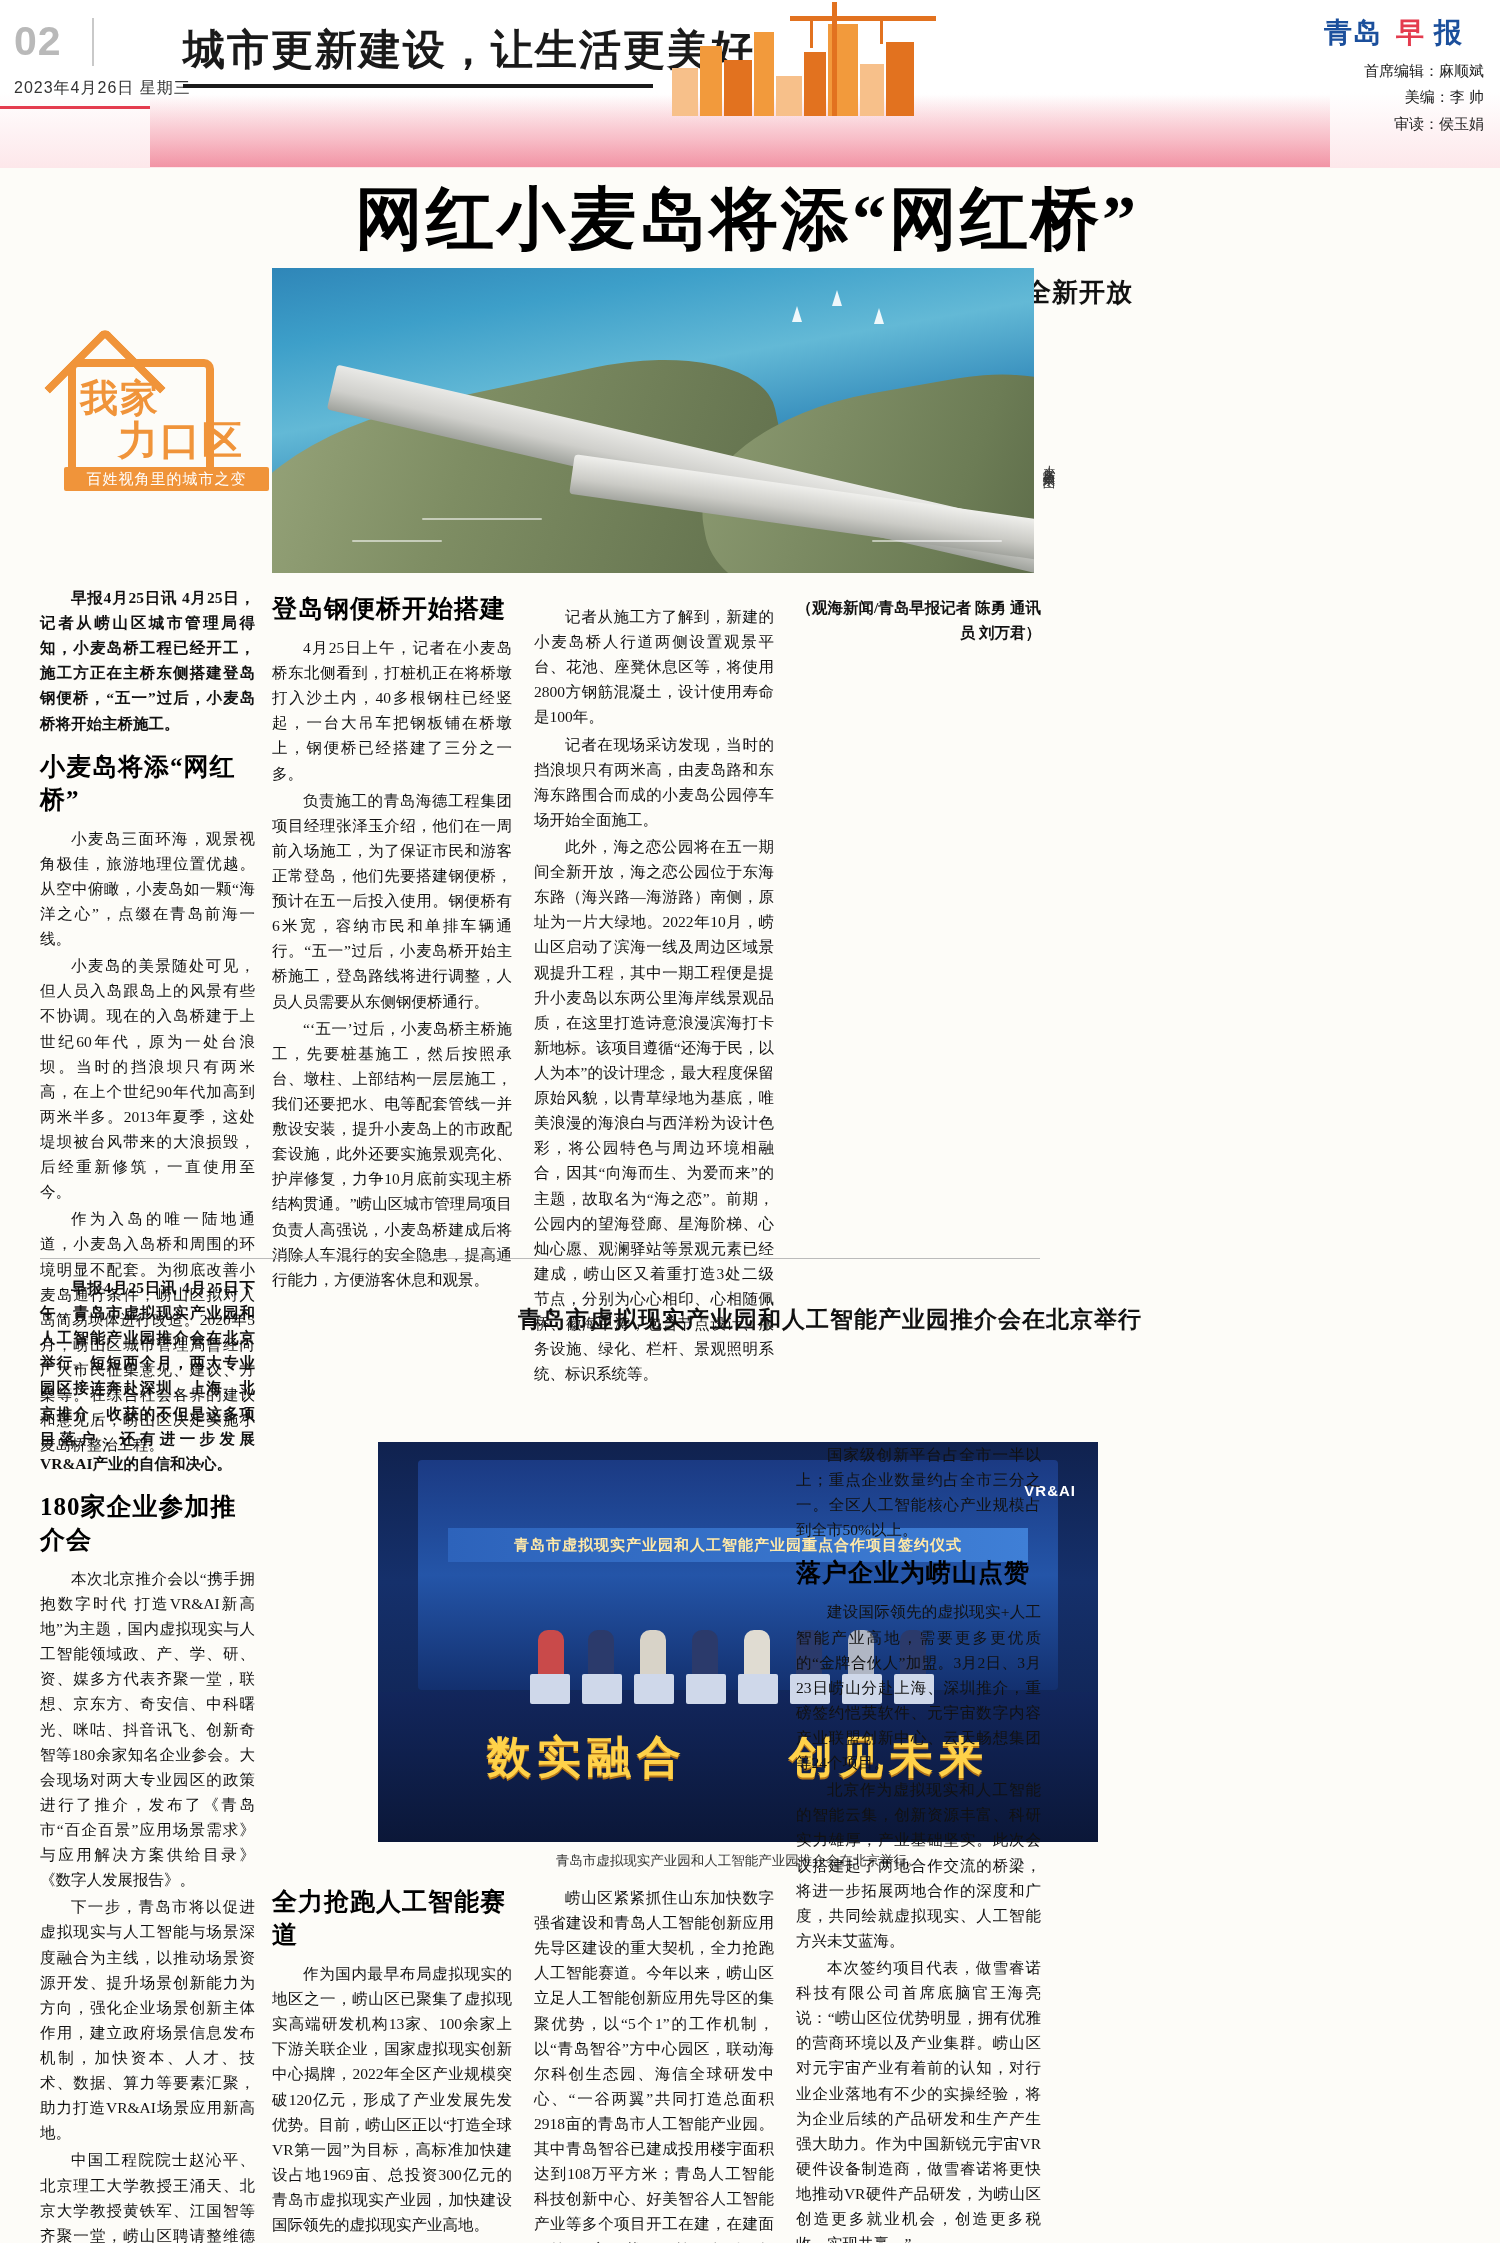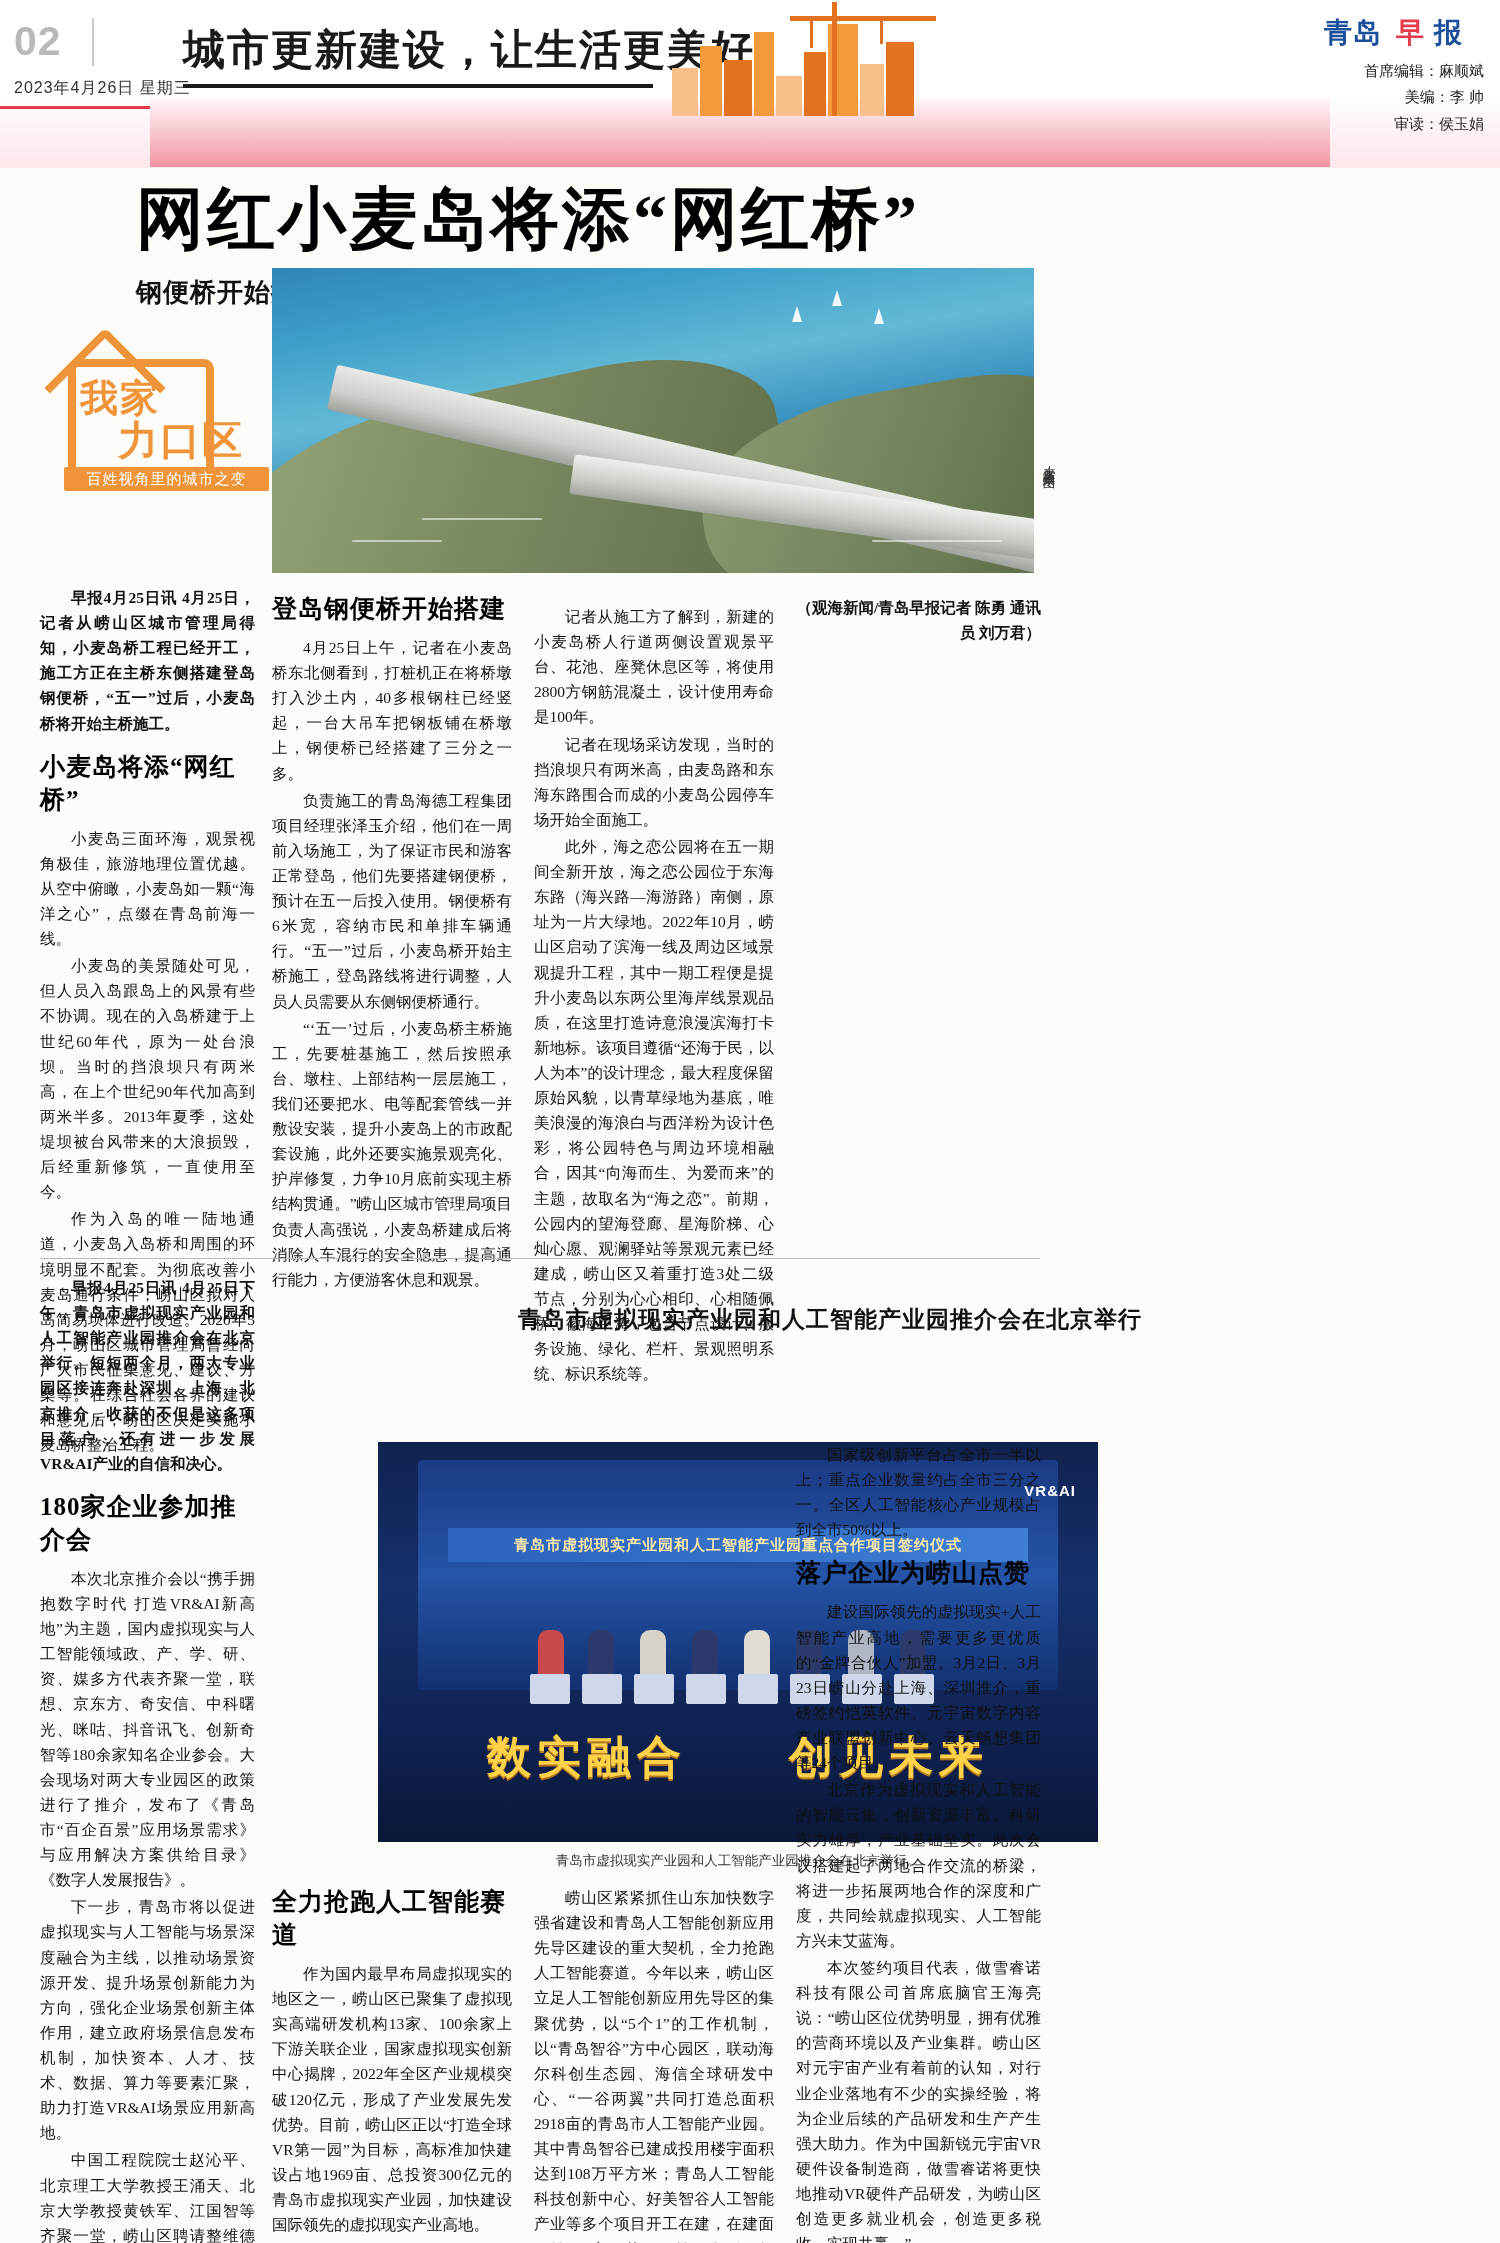--- a/index.html
+++ b/index.html
@@ -68,21 +68,21 @@
     position:absolute;left:110px;top:0;font-size:28px;font-weight:bold;color:#1b4f9c;
   }
   .credits{
     position:absolute;right:16px;top:58px;text-align:right;
     font-size:15px;line-height:1.75;color:#222;
     font-family:"Liberation Sans",sans-serif;
   }
 
   
   .hl1{
-    position:absolute;left:136px;top:182px;width:1270px;text-align:left;
+    position:absolute;left:112px;top:182px;width:1270px;text-align:center;
   }
   .hl1 .main{
     font-size:68px;font-weight:bold;letter-spacing:3px;color:#000;line-height:1.1;
   }
   .hl1 .sub{
     margin-top:18px;font-size:26px;font-weight:bold;letter-spacing:1px;color:#111;
   }
 
   
   .wojia{position:absolute;left:56px;top:355px;width:220px;height:140px;}

